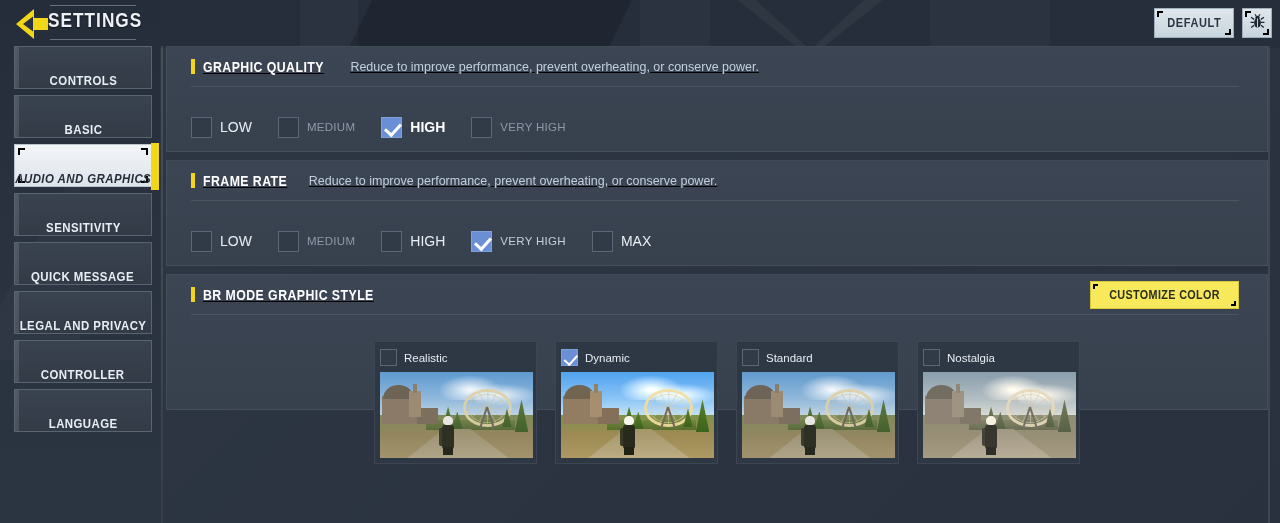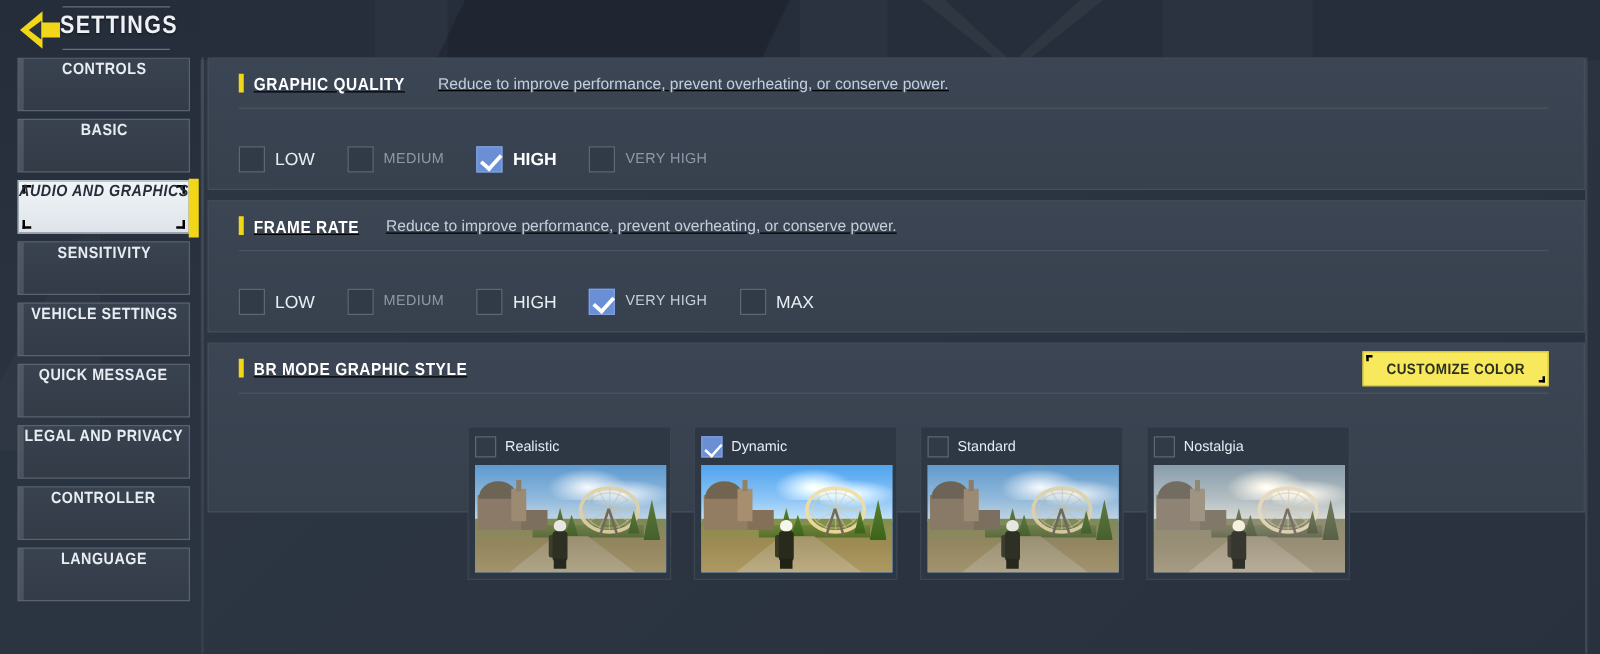--- a/index.html
+++ b/index.html
@@ -104,21 +104,21 @@
   
   .sidebar {
     position:absolute; left:0; top:46px; width:160px; height:477px;
     z-index:4; overflow:hidden;
   }
   .side-item {
     position:relative;
     width:138px; height:43px; margin:0 0 6px 14px;
     background:linear-gradient(180deg,#39424f 0%,#333b47 100%);
     border:1px solid #596473;
-    display:flex; align-items:flex-start; justify-content:center;
+    display:flex; align-items:flex-end; justify-content:center;
     cursor:pointer;
   }
   .side-item::before {
     content:""; position:absolute; left:0; top:0; bottom:0; width:4px;
     background:rgba(255,255,255,0.12);
   }
   .side-item span {
     font-size:13px; font-weight:bold; color:#e8edf3; letter-spacing:0.5px;
     font-family:"Liberation Sans Narrow","Liberation Sans",sans-serif;
     transform:scaleX(0.88);
@@ -391,42 +391,59 @@
         <polygon points="9,17 19,9.5 19,24.5" fill="#2a3240"></polygon>
       </svg>
     </div>
   </div>
   <div class="title-rule-top"></div>
   <div class="title-rule-bot"></div>
   <div class="title-wrap">
     <div class="settings-title">SETTINGS</div>
   </div>
 
+  <div class="hdr-right">
+    <div class="default-btn">
+      <div class="corner tl"></div>
+      <div class="corner br"></div>
+      <span>DEFAULT</span>
+    </div>
+    <div class="bug-btn">
+      <div class="corner tl"></div>
+      <div class="corner br"></div>
+      <span>
+        <svg width="17" height="17" viewBox="0 0 20 20">
+          <ellipse cx="10" cy="11.5" rx="4" ry="5.6" fill="#1d2430"></ellipse>
+          <ellipse cx="10" cy="5.6" rx="2.6" ry="2.4" fill="#1d2430"></ellipse>
+          <rect x="9.4" y="6.5" width="1.2" height="10" fill="#c8d4dc"></rect>
+          <path d="M6 7.5 L2.4 5 M6 11 L1.8 11 M6 14.5 L2.6 17.2 M14 7.5 L17.6 5 M14 11 L18.2 11 M14 14.5 L17.4 17.2" stroke="#1d2430" stroke-width="1.5" fill="none"></path>
+          <path d="M8.6 3.8 L7 1.4 M11.4 3.8 L13 1.4" stroke="#1d2430" stroke-width="1.3" fill="none"></path>
+        </svg>
+      </span>
+    </div>
+  </div>
 </div>
 
 <div class="sidebar">
     <div class="side-item">
       <span>CONTROLS</span>
     </div>
     <div class="side-item">
       <span>BASIC</span>
     </div>
     <div class="side-item active">
       <div class="ac tl"></div>
       <div class="ac tr"></div>
       <div class="ac bl"></div>
       <div class="ac br"></div>
       <div class="acc"></div>
       <span>AUDIO AND GRAPHICS</span>
     </div>
     <div class="side-item">
       <span>SENSITIVITY</span>
-    </div>
-    <div class="side-item">
-      <span>VEHICLE SETTINGS</span>
     </div>
     <div class="side-item">
       <span>QUICK MESSAGE</span>
     </div>
     <div class="side-item">
       <span>LEGAL AND PRIVACY</span>
     </div>
     <div class="side-item">
       <span>CONTROLLER</span>
     </div>

